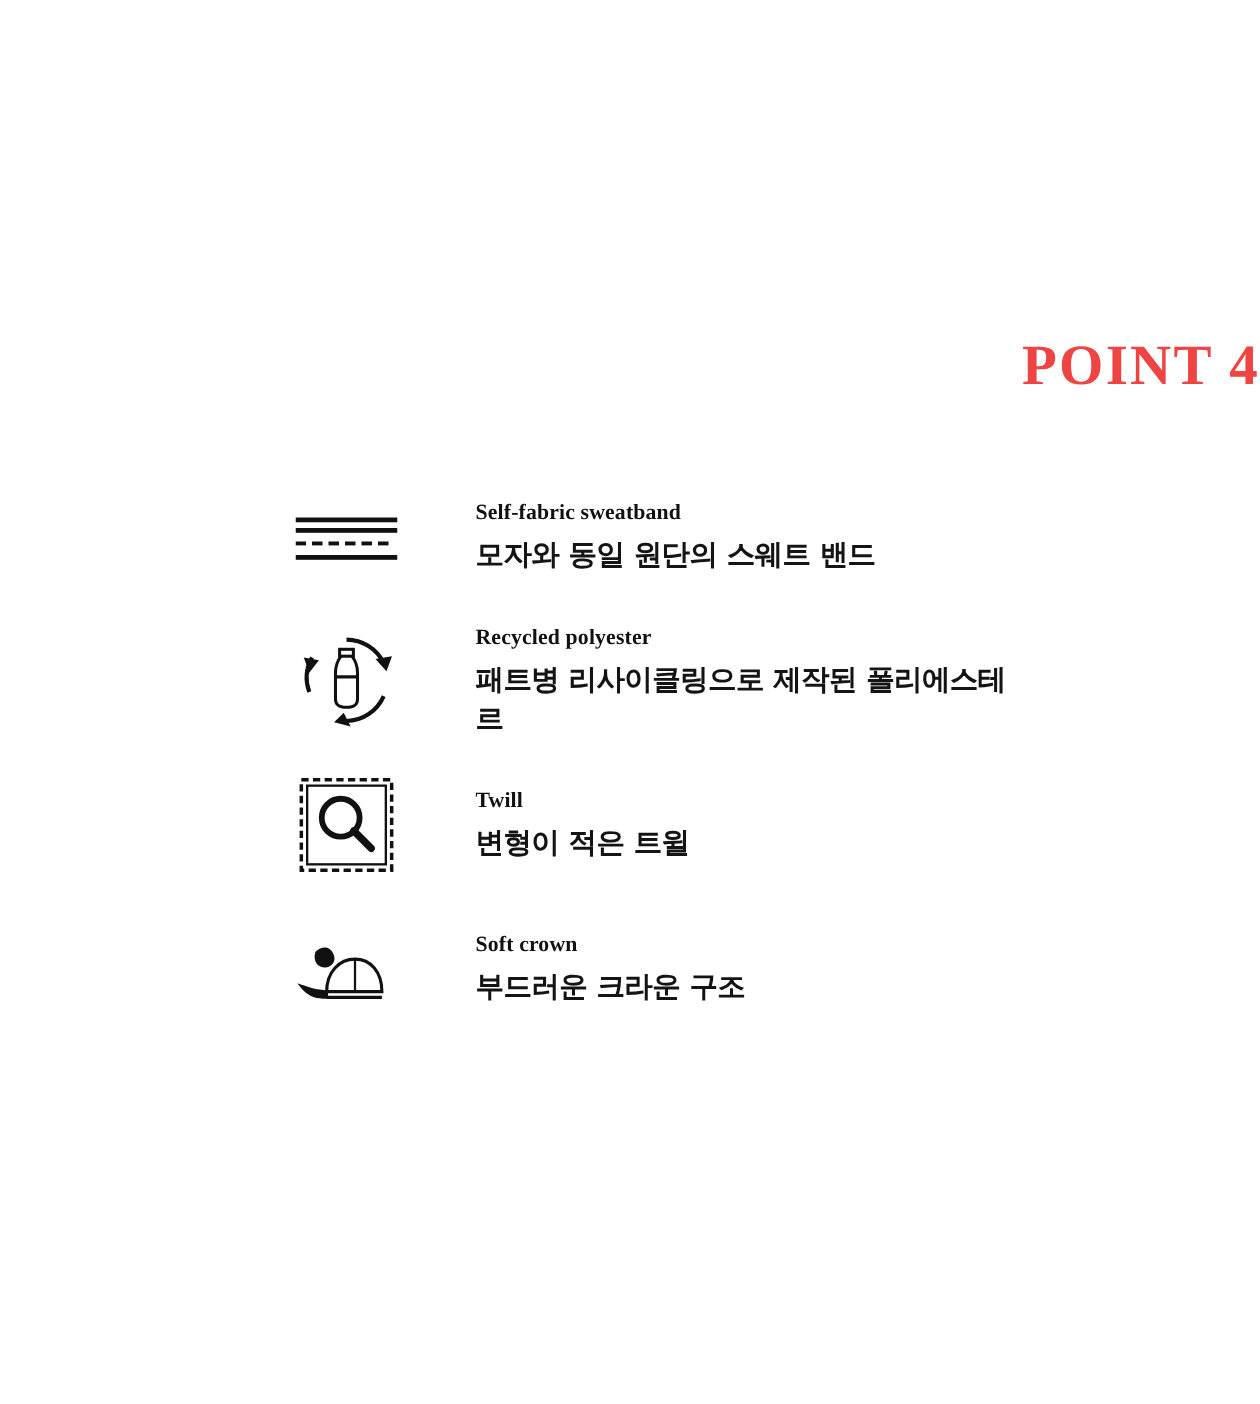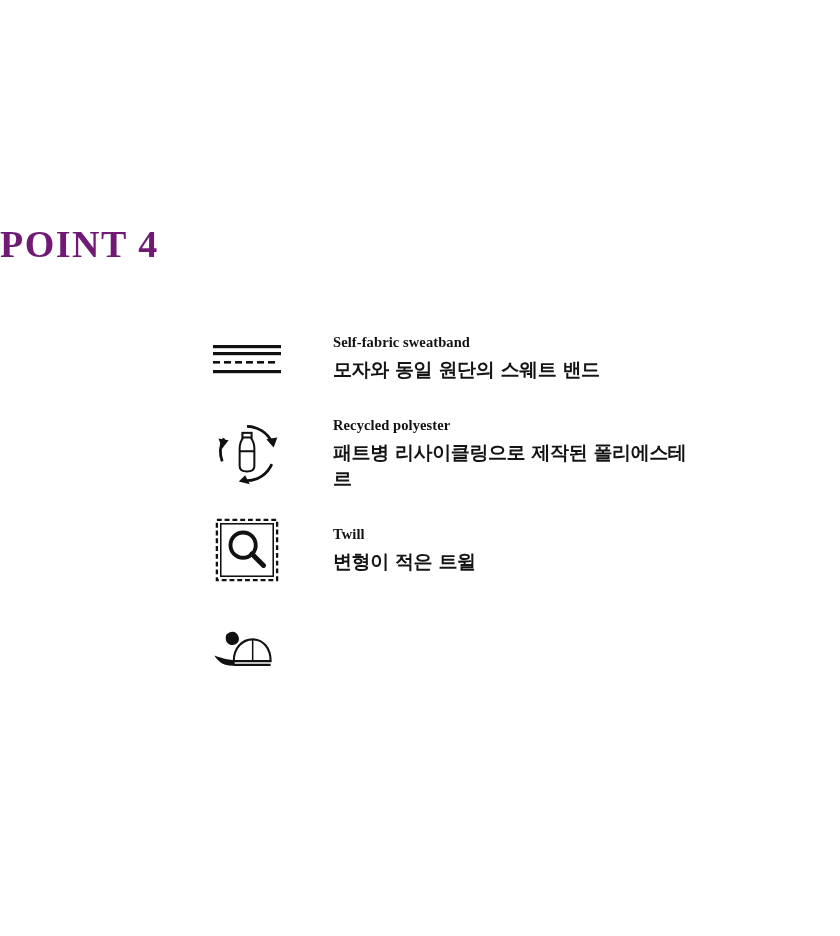--- a/index.html
+++ b/index.html
@@ -18,31 +18,31 @@
   .page {
     position: relative;
     width: 840px;
     height: 936px;
   }
   .title {
     position: absolute;
     top: 222px;
     left: 0;
     width: 840px;
-    text-align: left;
+    text-align: right;
     font-family: "Liberation Serif", serif;
     font-weight: bold;
     font-size: 38px;
     letter-spacing: 1.5px;
-    color: #701a75;
+    color: #ef4444;
   }
   .features {
     position: absolute;
     top: 310px;
-    left: 16px;
+    left: 0;
     width: 672px;
   }
   .feature-row {
     display: flex;
     align-items: center;
     height: 96px;
     padding-left: 197px;
     box-sizing: border-box;
   }
   .icon-cell {
@@ -143,16 +143,20 @@
     <div class="feature-row">
       <div class="icon-cell">
         <svg width="72" height="52" viewBox="0 0 72 52">
           <path d="M22 42 c0 -14 9 -23 20 -23 c11 0 19 9 19 23 z" fill="none" stroke="#111111" stroke-width="2.2"></path>
           <path d="M42 19 v23" fill="none" stroke="#111111" stroke-width="1.6"></path>
           <path d="M22 42 c-9 0 -15 -3 -18 -4 c6 8 13 8 18 8 z" fill="#111111" stroke="#111111" stroke-width="2"></path>
           <path d="M14 14 c5 -5 11 -4 13 2 c2 5 -2 9 -6 9 c-5 0 -9 -4 -7 -11 z" fill="#111111"></path>
           <path d="M22 46 h39" fill="none" stroke="#111111" stroke-width="2.2"></path>
         </svg>
       </div>
+      <div class="text-cell">
+        <div class="feature-en">Soft crown</div>
+        <div class="feature-ko">부드러운 크라운 구조</div>
+      </div>
     </div>
 
   </div>
 </div>
 
 </body></html>

